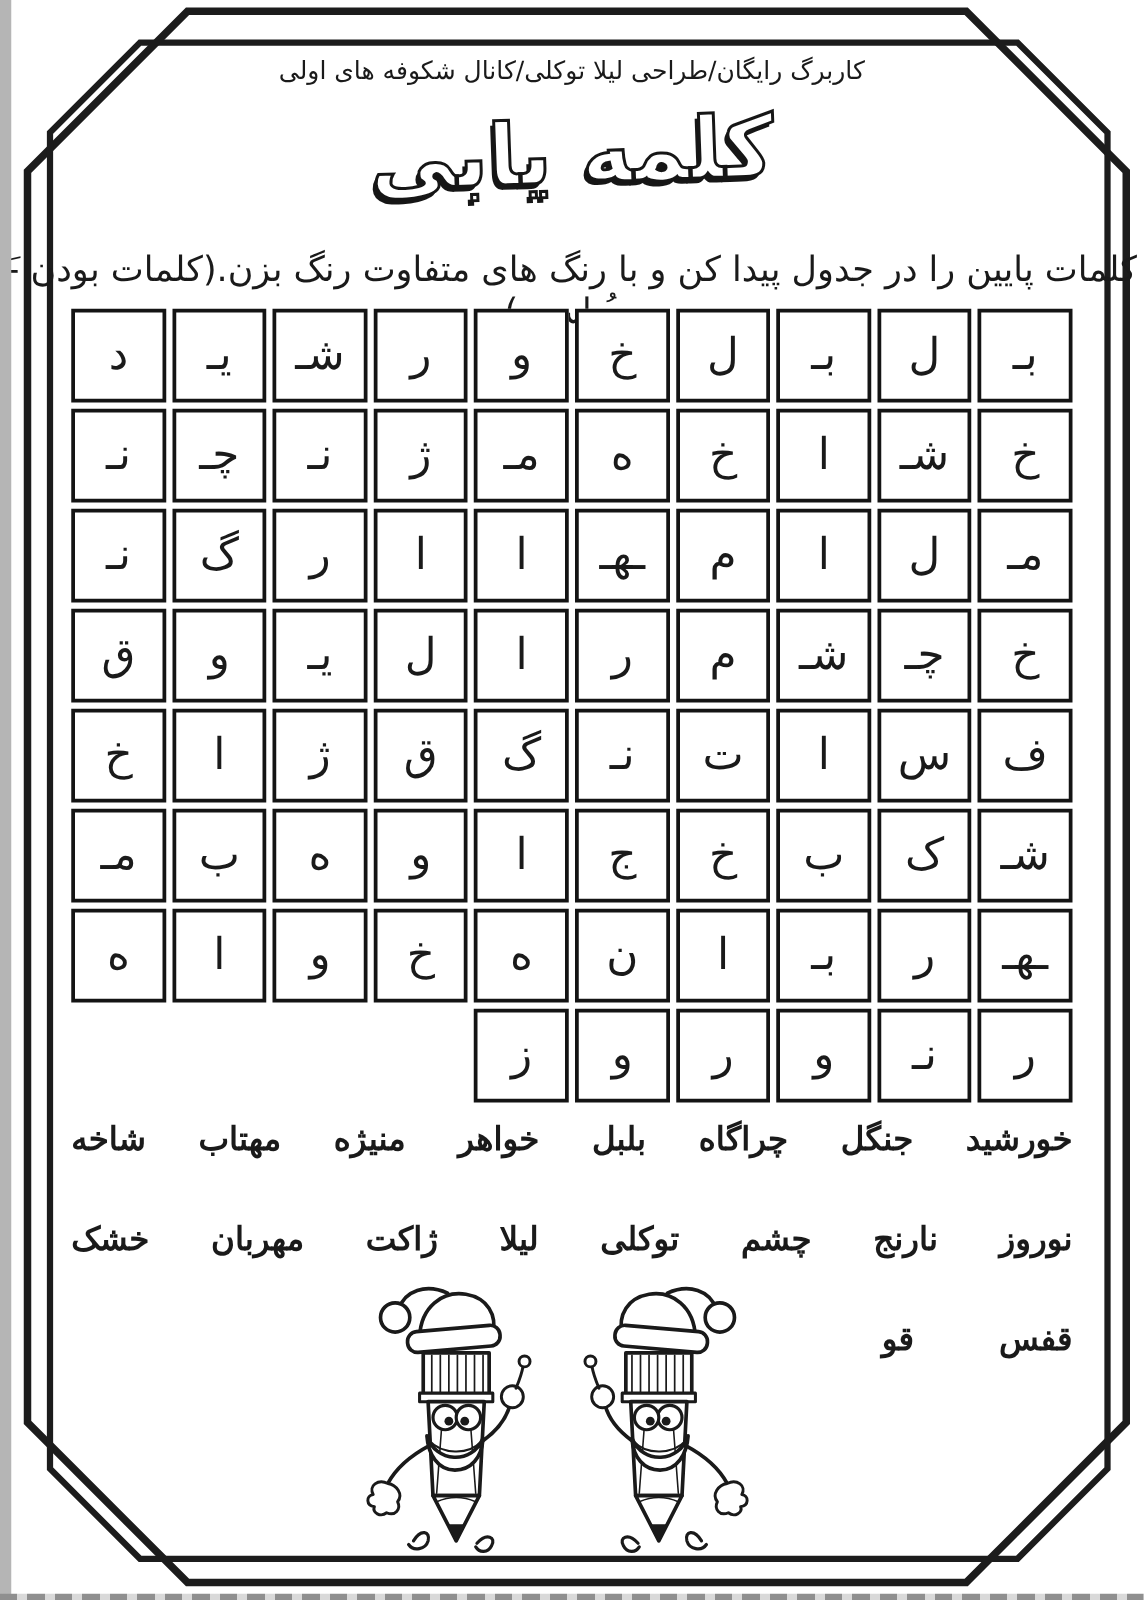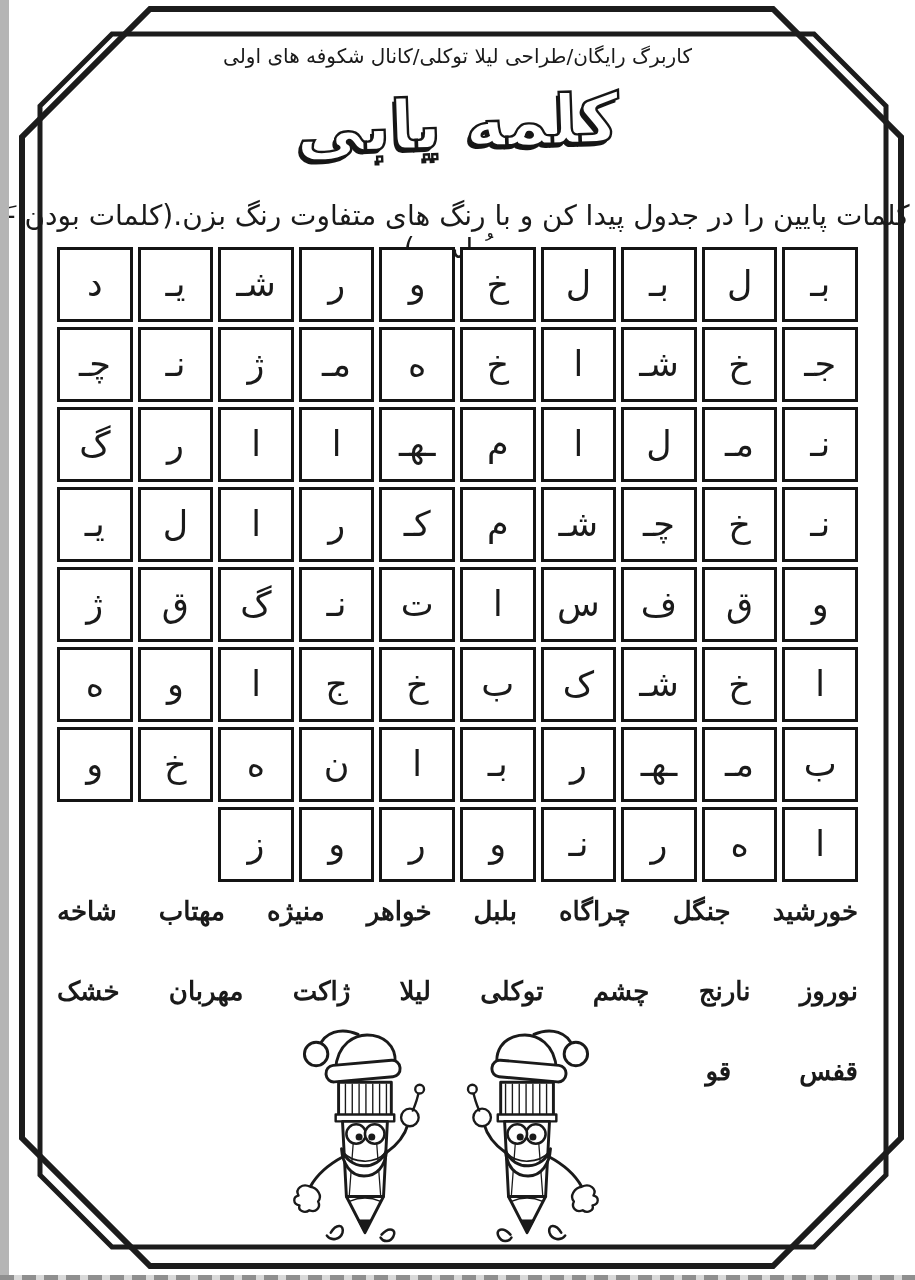--- a/index.html
+++ b/index.html
@@ -87,21 +87,20 @@
       <div class="cell">بـ</div>
       <div class="cell">ل</div>
       <div class="cell">بـ</div>
       <div class="cell">ل</div>
       <div class="cell">خ</div>
       <div class="cell">و</div>
       <div class="cell">ر</div>
       <div class="cell">شـ</div>
       <div class="cell">یـ</div>
       <div class="cell">د</div>
-      <div class="cell">جـ</div>
       <div class="cell">خ</div>
       <div class="cell">شـ</div>
       <div class="cell">ا</div>
       <div class="cell">خ</div>
       <div class="cell">ه</div>
       <div class="cell">مـ</div>
       <div class="cell">ژ</div>
       <div class="cell">نـ</div>
       <div class="cell">چـ</div>
       <div class="cell">نـ</div>
@@ -112,21 +111,20 @@
       <div class="cell">ـهـ</div>
       <div class="cell">ا</div>
       <div class="cell">ا</div>
       <div class="cell">ر</div>
       <div class="cell">گ</div>
       <div class="cell">نـ</div>
       <div class="cell">خ</div>
       <div class="cell">چـ</div>
       <div class="cell">شـ</div>
       <div class="cell">م</div>
-      <div class="cell">کـ</div>
       <div class="cell">ر</div>
       <div class="cell">ا</div>
       <div class="cell">ل</div>
       <div class="cell">یـ</div>
       <div class="cell">و</div>
       <div class="cell">ق</div>
       <div class="cell">ف</div>
       <div class="cell">س</div>
       <div class="cell">ا</div>
       <div class="cell">ت</div>

